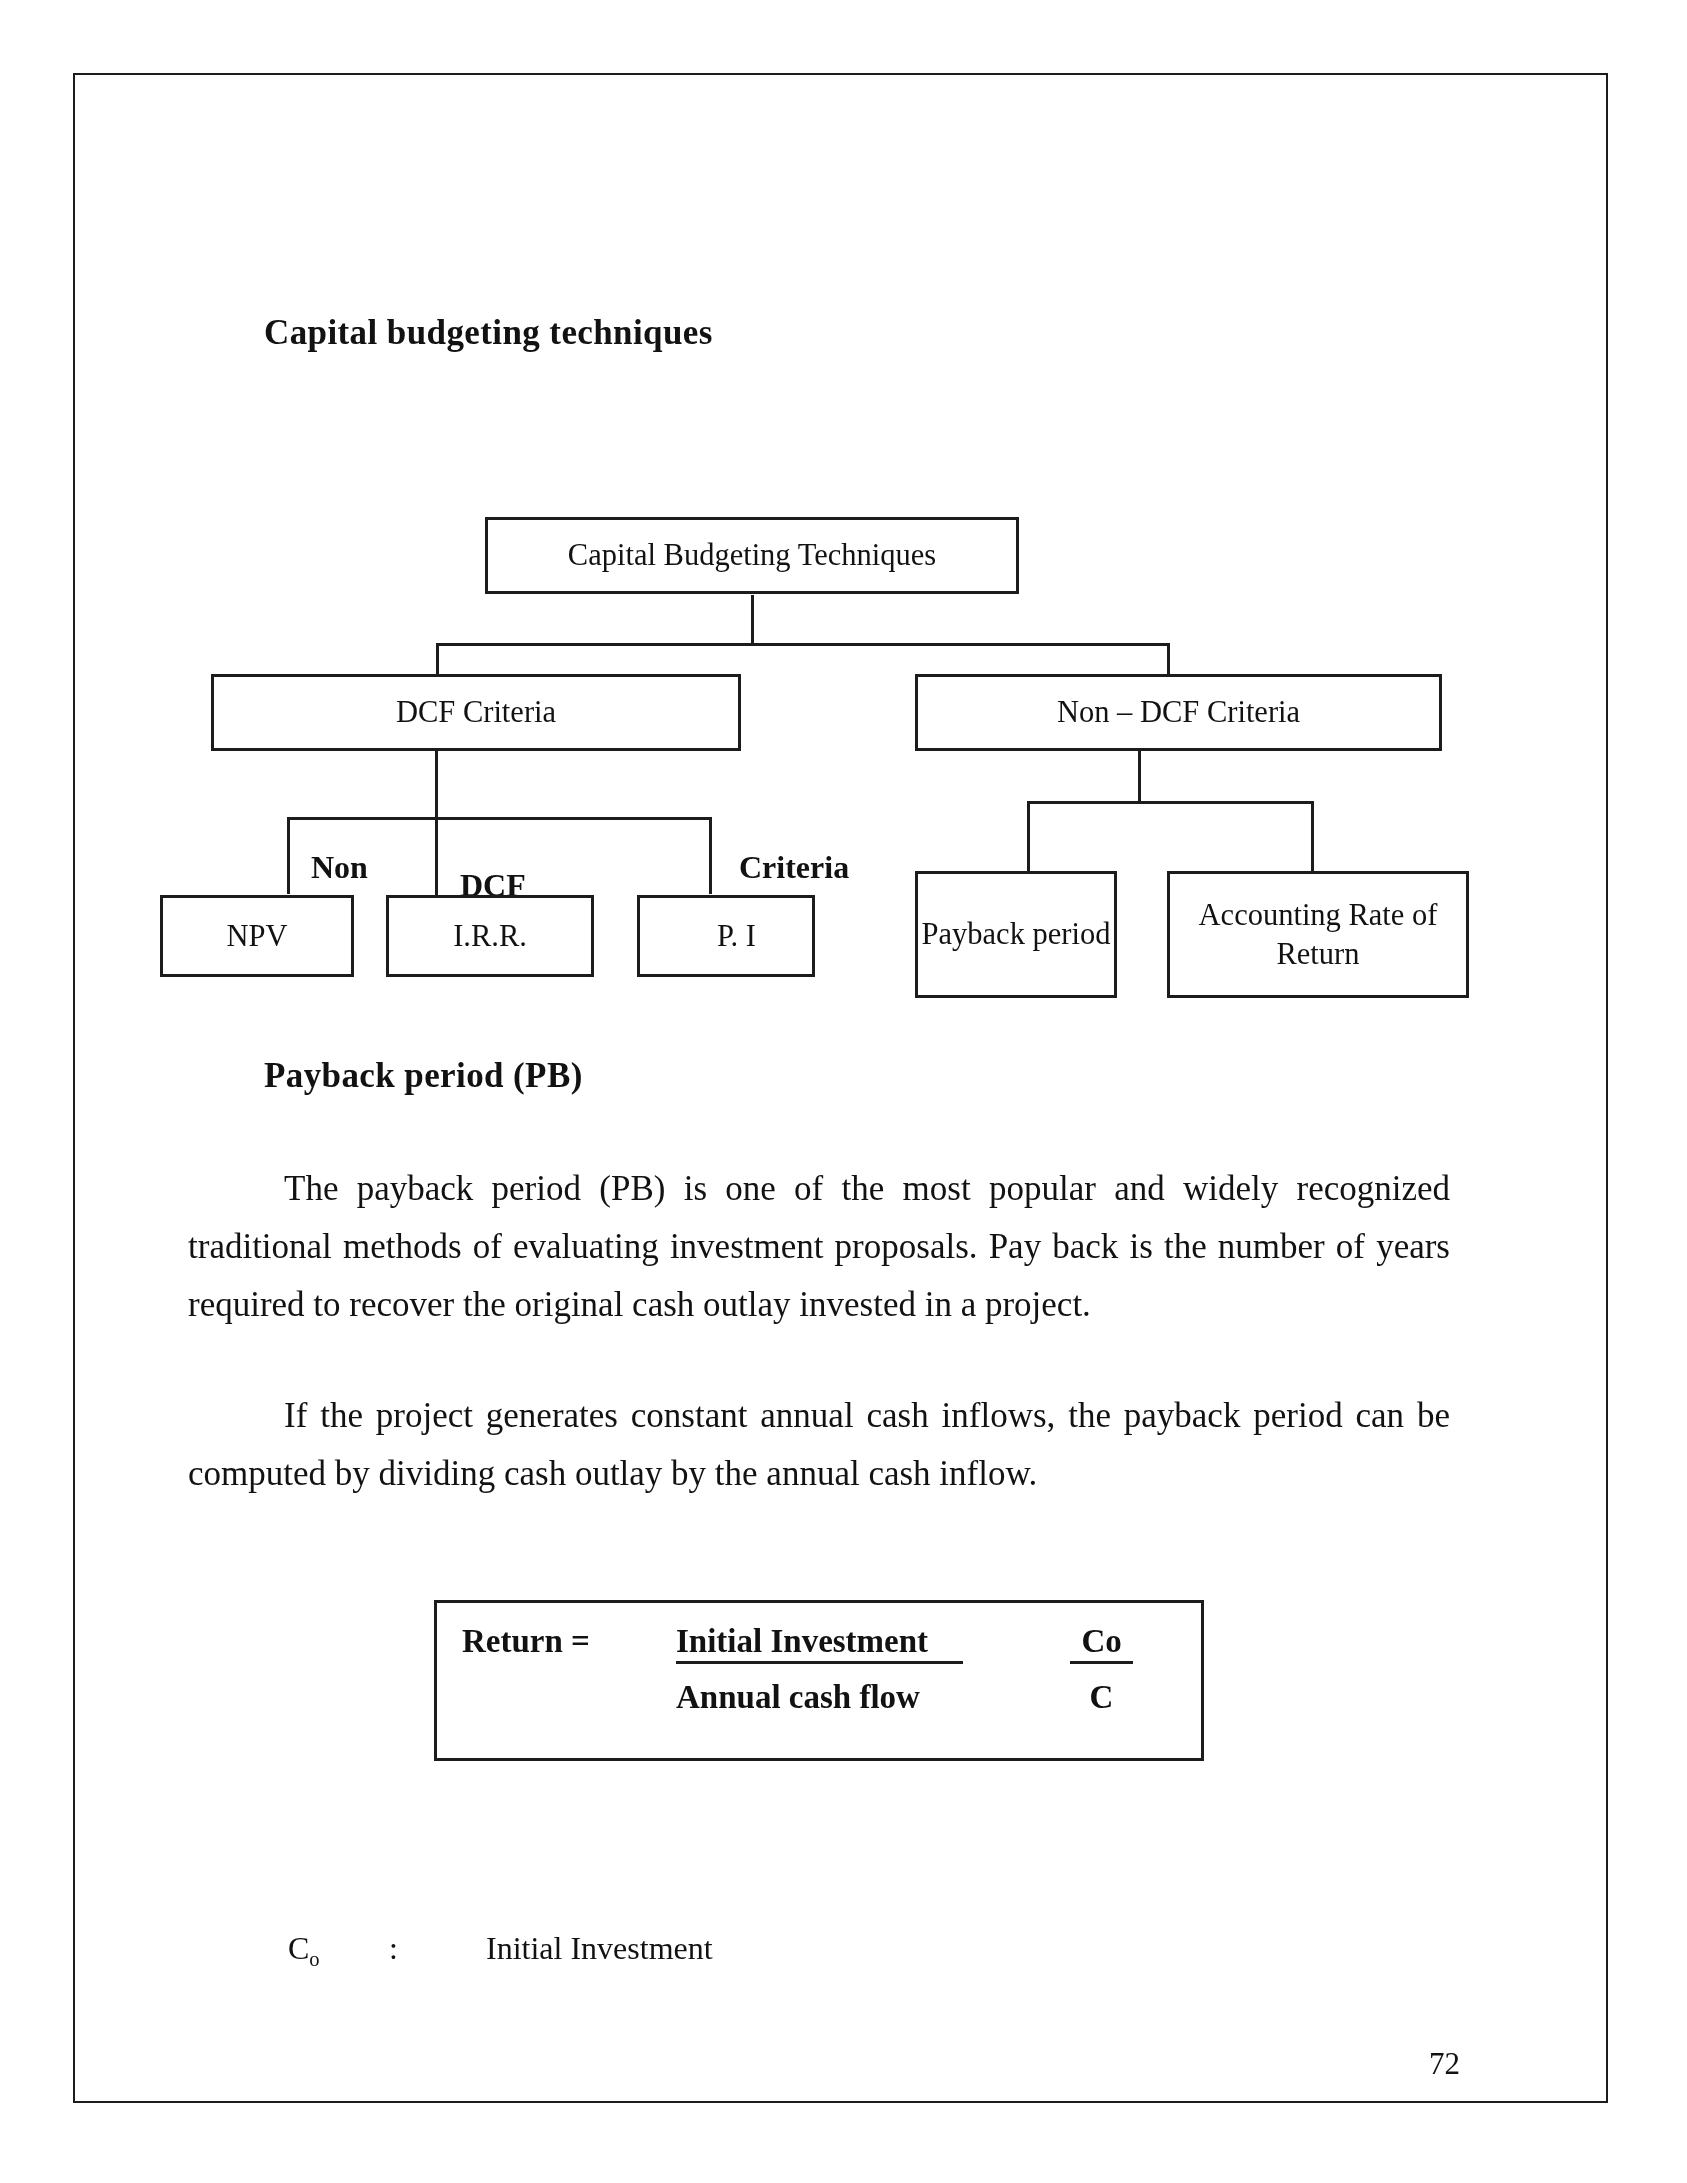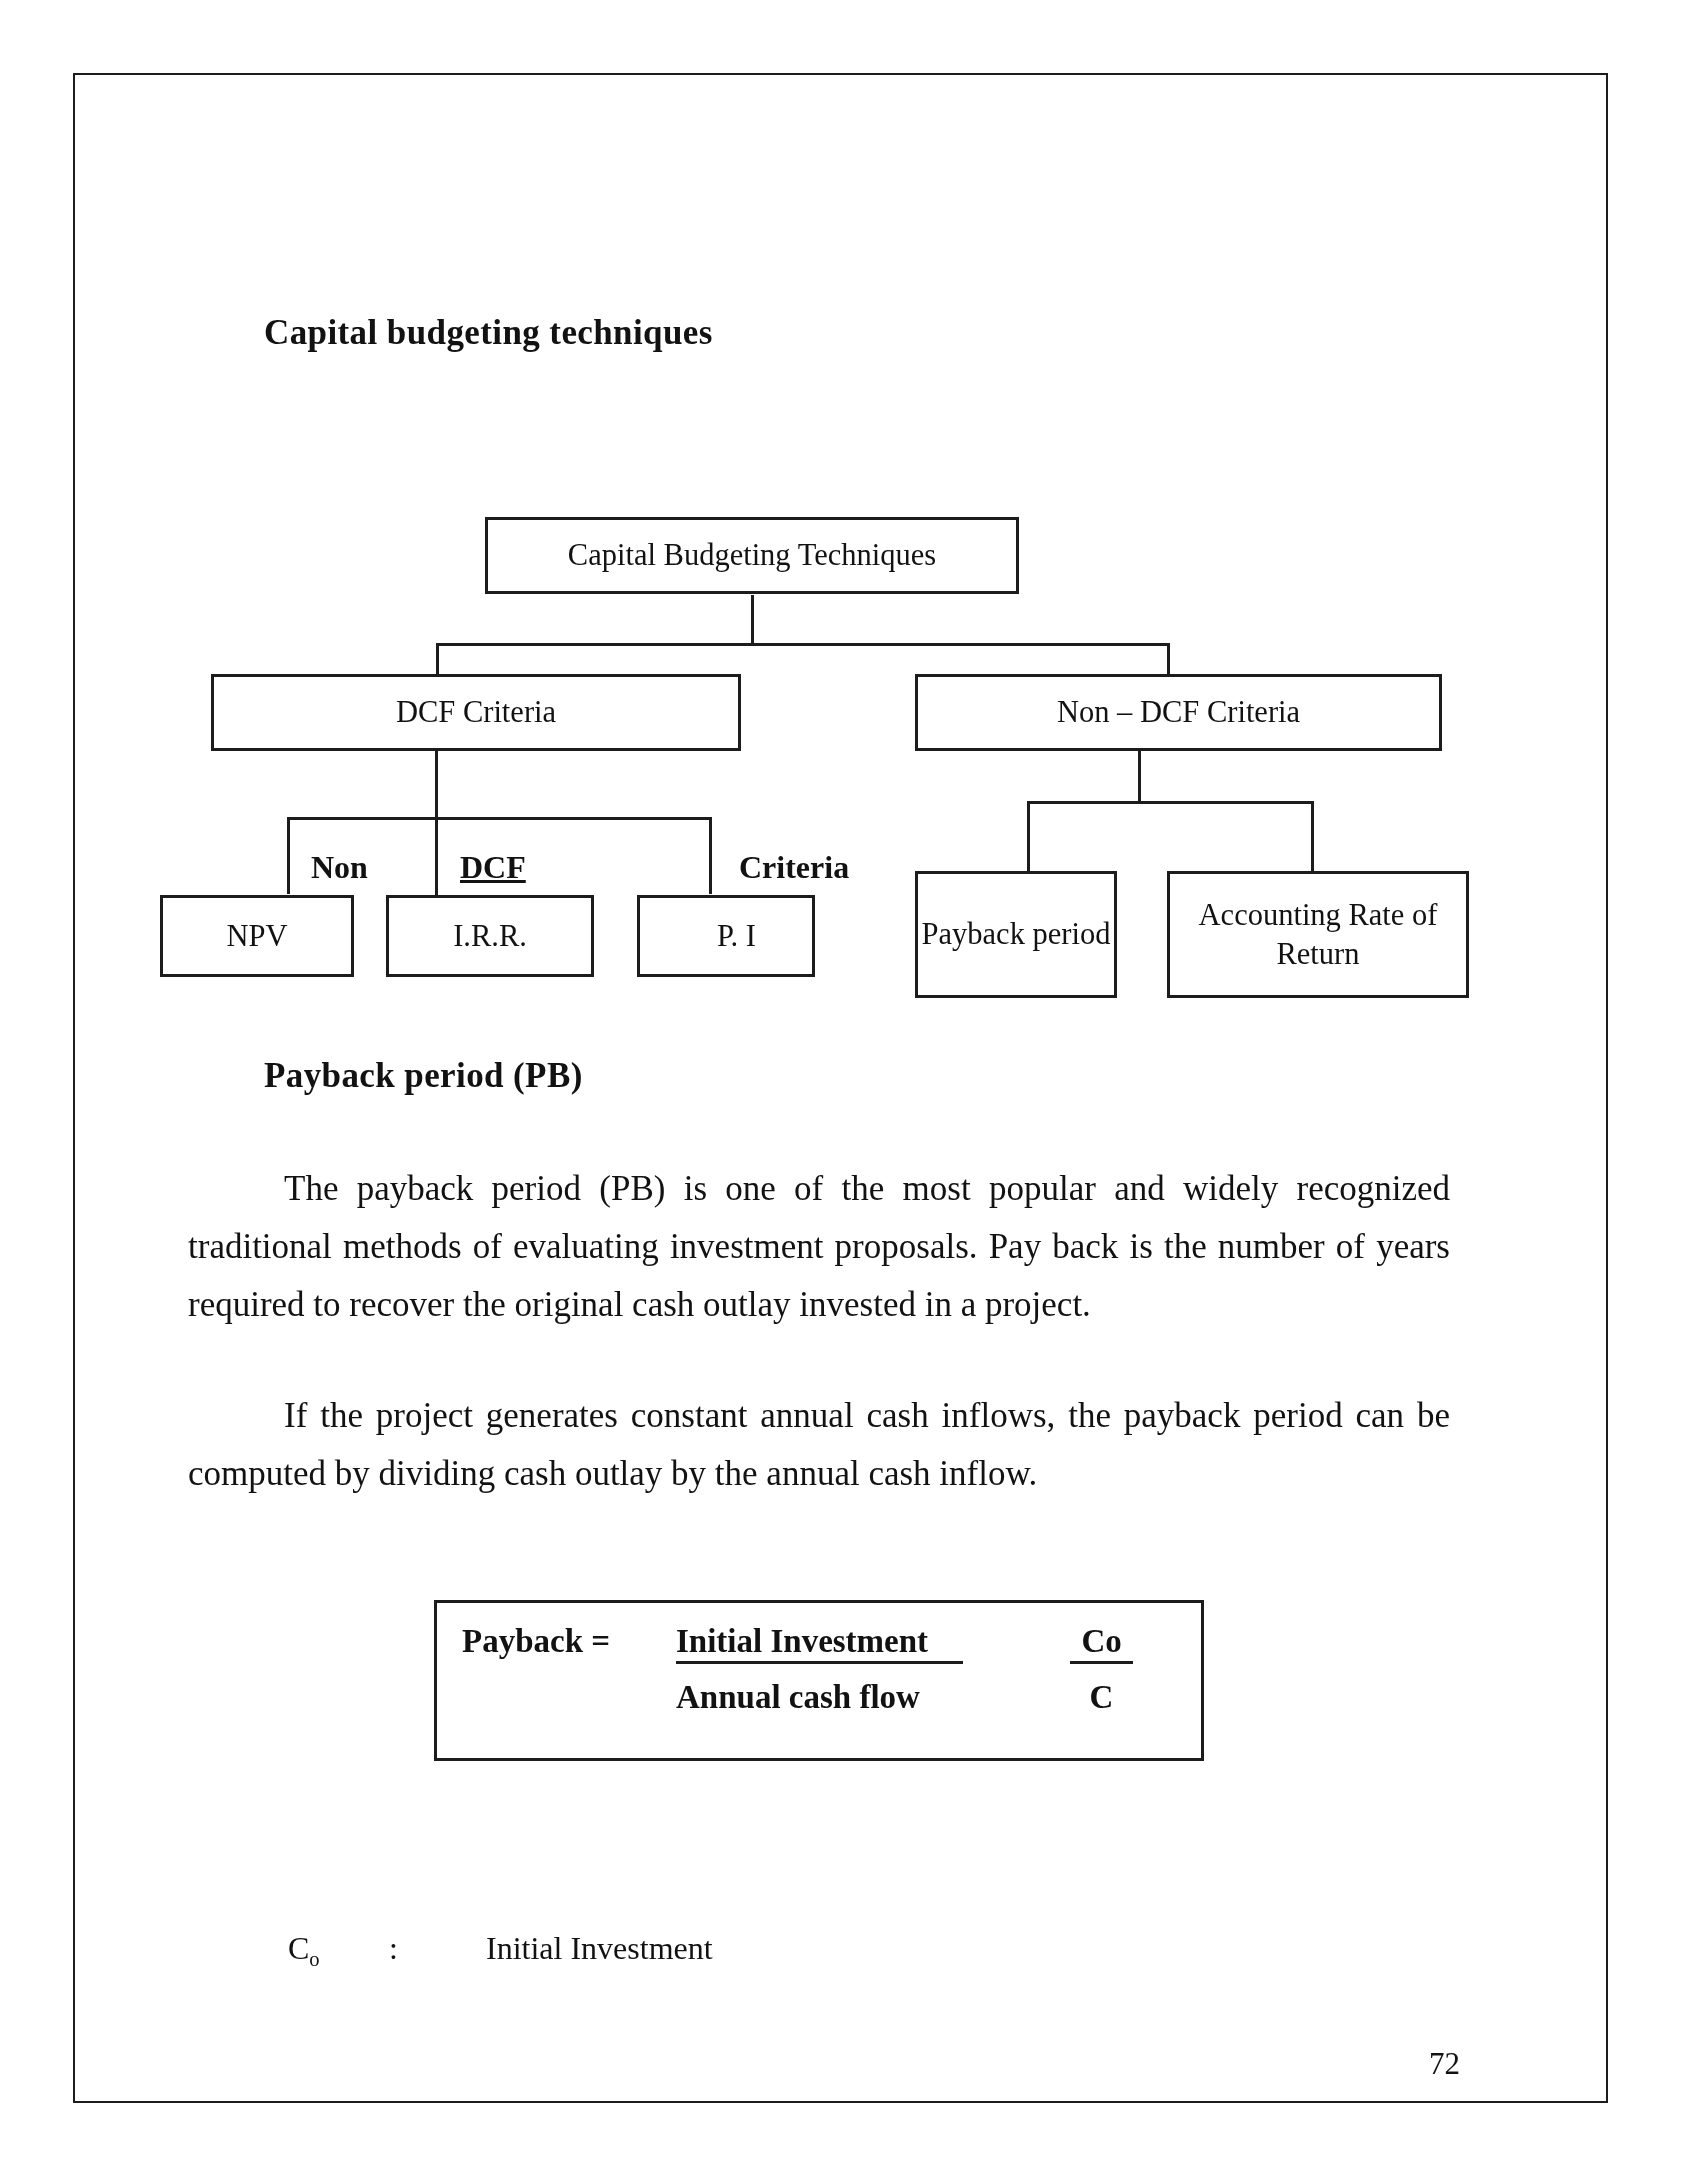--- a/index.html
+++ b/index.html
@@ -81,21 +81,21 @@
     <div class="fc-box" style="left:915px; top:674px; width:527px; height:77px;">
       <span>Non – DCF Criteria</span>
     </div>
 
     <div class="vline" style="left:435px; top:750px; height:145px;"></div>
     <div class="hline" style="left:287px; top:817px; width:425px;"></div>
     <div class="vline" style="left:287px; top:817px; height:77px;"></div>
     <div class="vline" style="left:709px; top:817px; height:77px;"></div>
 
     <div class="fc-sublabel" style="left:311px; top:849px;">Non</div>
-    <div class="fc-sublabel" style="left:460px; top:849px;text-decoration:underline;">DCF</div>
+    <div class="fc-sublabel" style="left:460px; top:867px;text-decoration:underline;">DCF</div>
     <div class="fc-sublabel" style="left:739px; top:849px;">Criteria</div>
 
     <div class="fc-box" style="left:160px; top:895px; width:194px; height:82px;">
       <span>NPV</span>
     </div>
     <div class="fc-box" style="left:386px; top:895px; width:208px; height:82px;">
       <span>I.R.R.</span>
     </div>
     <div class="fc-box" style="left:637px; top:895px; width:178px; height:82px;padding-left:21px;">
       <span>P. I</span>
@@ -115,21 +115,21 @@
 
   </div>
 
   <div class="h2">Payback period (PB)</div>
 
   <p class="para" style="top:1160px;">The payback period (PB) is one of the most popular and widely recognized traditional methods of evaluating investment proposals. Pay back is the number of years required to recover the original cash outlay invested in a project.</p>
 
   <p class="para" style="top:1387px;">If the project generates constant annual cash inflows, the payback period can be computed by dividing cash outlay by the annual cash inflow.</p>
 
   <div class="formula-box">
-    <span class="f-label">Payback =</span>
+    <span class="f-label">Return =</span>
     <span class="f-num">Initial Investment</span>
     <span class="f-den">Annual cash flow</span>
     <span class="f-co">Co</span>
     <span class="f-c">C</span>
   </div>
 
   <div class="legend">
     <span><span>C</span><sub>o</sub></span>
     <span class="leg-colon">:</span>
     <span class="leg-meaning">Initial Investment</span>

